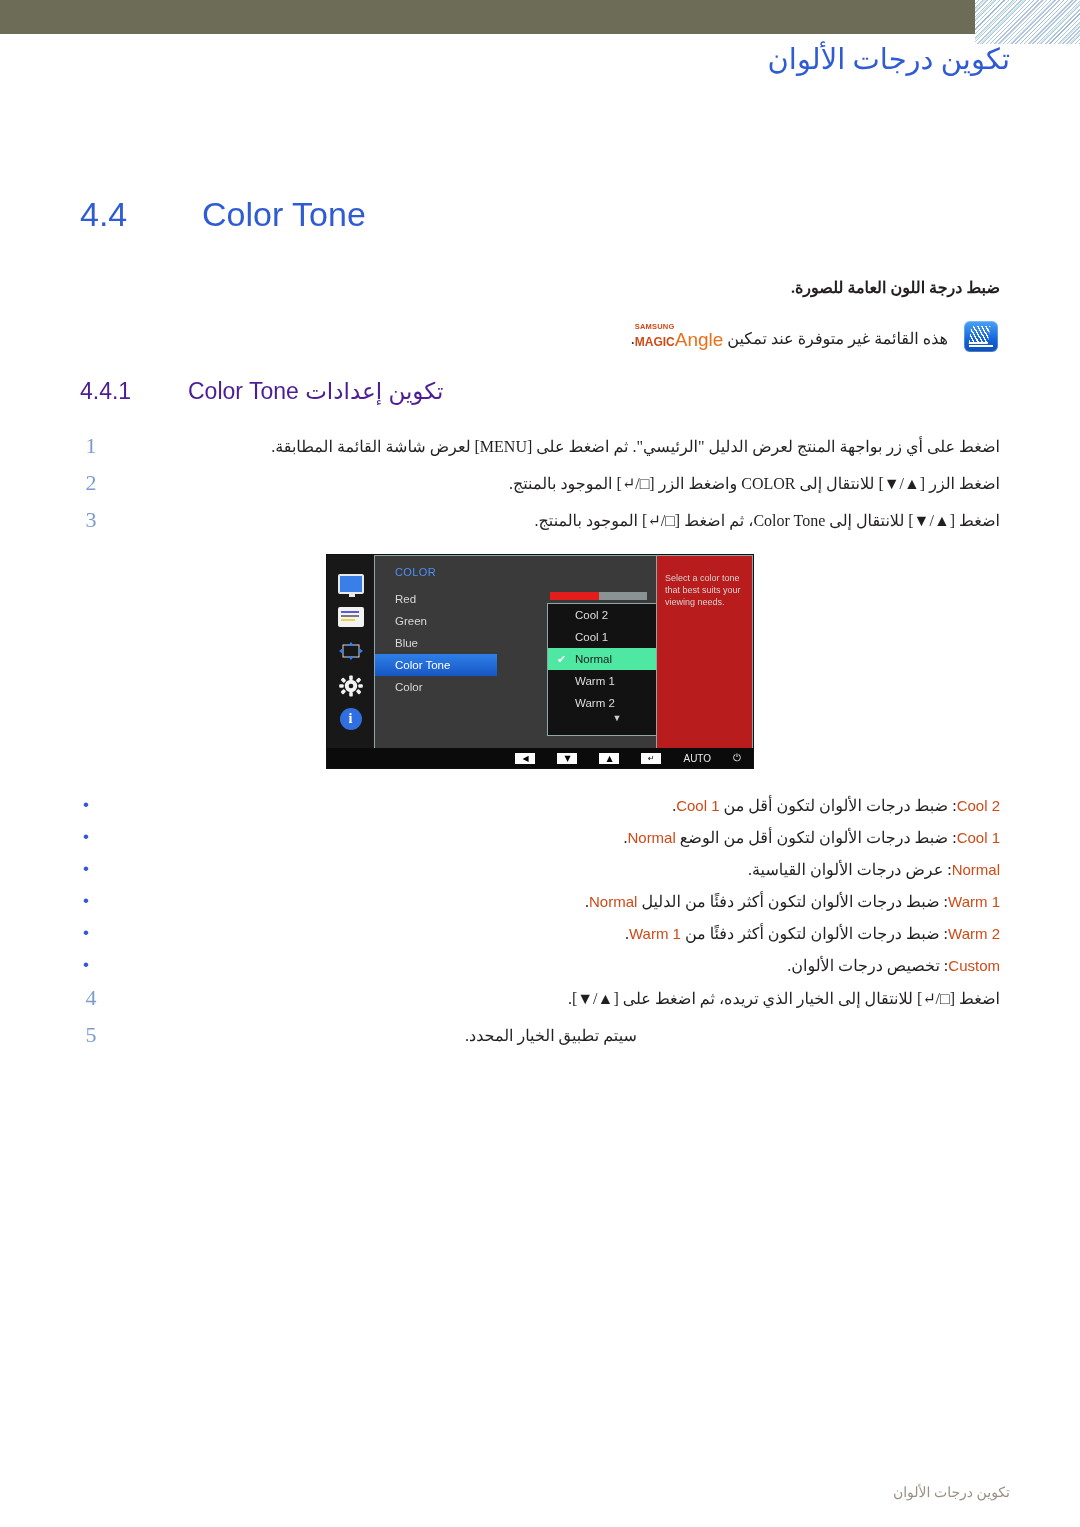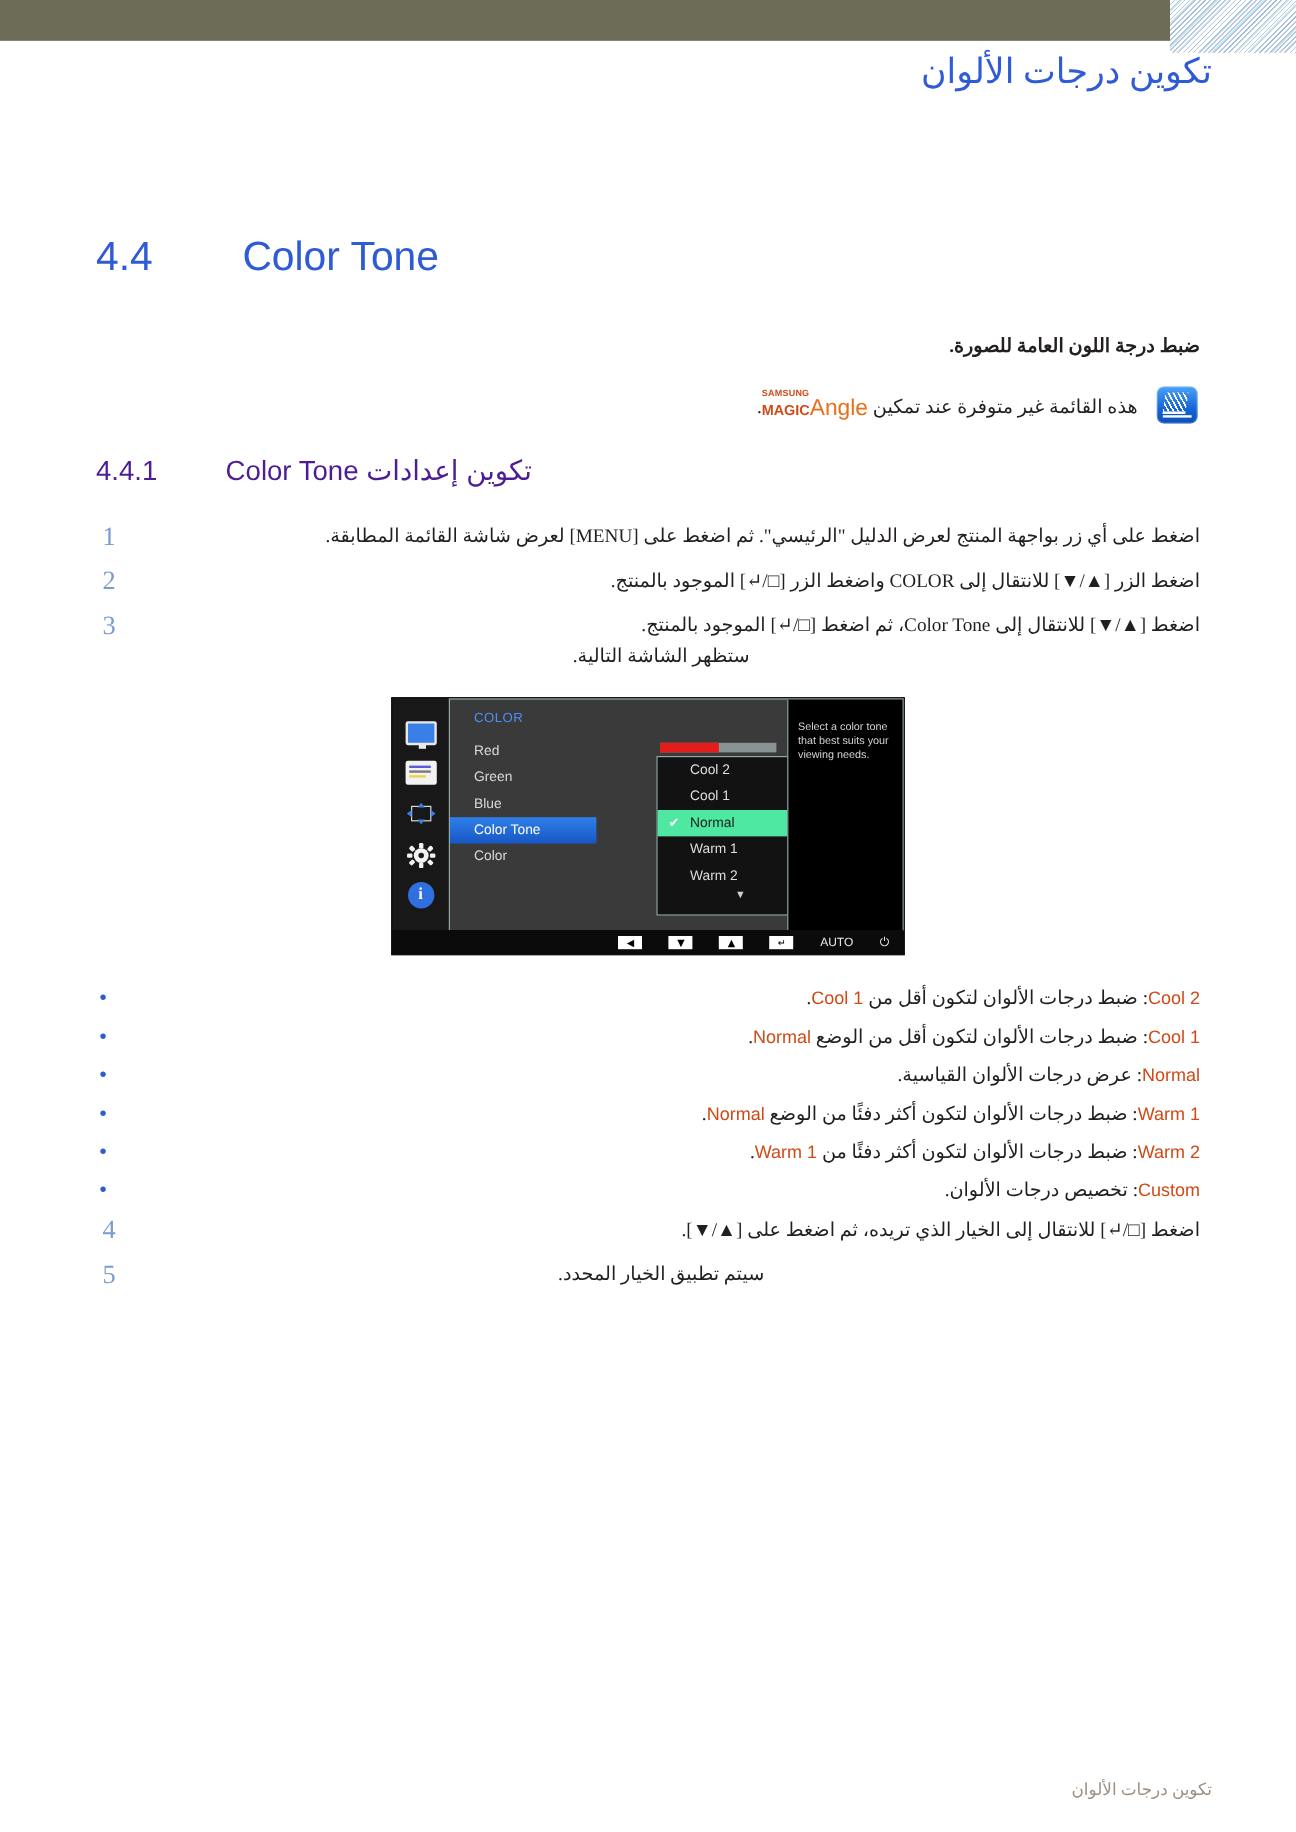--- a/index.html
+++ b/index.html
@@ -185,21 +185,21 @@
     color:#dedede; font-size:11.5px; font-family:"Liberation Sans",sans-serif;
     position:relative;
   }
   .osd-opt.cur { background:#4ee8a3; color:#1a1a1a; }
   .osd-opt.cur .chk {
     position:absolute; left:9px; top:0; color:#ffffff; font-size:11px;
   }
   .osd-opt-more { text-align:center; color:#cfcfcf; font-size:9px; line-height:8px;}
   .osd-help {
     position:absolute; right:0; top:0; width:96px; height:194px;
-    background:#000000; border-left:1px solid #8fa7a7;
+    background:#b91c1c; border-left:1px solid #8fa7a7;
     color:#d4d4d4; font-size:9px; line-height:12px;
     padding:16px 8px; font-family:"Liberation Sans",sans-serif;
   }
   .osd-bottom {
     position:absolute; left:0; bottom:0; width:100%; height:20px;
     background:#0b0b0b; display:flex; align-items:center;
     justify-content:flex-end; padding-right:12px; gap:22px;
   }
   .kbtn {
     width:20px; height:11px; background:#ffffff; color:#000;
@@ -292,21 +292,20 @@
     <div class="step">
       <span class="n">2</span>
       <span class="body">
         <span>اضغط الزر [▲/▼] للانتقال إلى COLOR واضغط الزر [□/↵] الموجود بالمنتج.</span>
       </span>
     </div>
     <div class="step">
       <span class="n">3</span>
       <span class="body">
         <span>اضغط [▲/▼] للانتقال إلى Color Tone، ثم اضغط [□/↵] الموجود بالمنتج.</span>
-        <span class="sub">ستظهر الشاشة التالية.</span>
       </span>
     </div>
   </div>
 
   <div class="osd-wrap">
     <div class="osd">
 
       <div class="osd-side">
         <span class="g g-monitor"></span>
         <span class="g g-lines">
@@ -392,21 +391,21 @@
     <div class="bullet">
       <span class="dot">•</span>
       <span class="btxt"><span class="orange">Cool 1</span><span>: ضبط درجات الألوان لتكون أقل من الوضع </span><span class="orange">Normal</span><span>.</span></span>
     </div>
     <div class="bullet">
       <span class="dot">•</span>
       <span class="btxt"><span class="orange">Normal</span><span>: عرض درجات الألوان القياسية.</span></span>
     </div>
     <div class="bullet">
       <span class="dot">•</span>
-      <span class="btxt"><span class="orange">Warm 1</span><span>: ضبط درجات الألوان لتكون أكثر دفئًا من الوضع </span><span class="orange">Normal</span><span>.</span></span>
+      <span class="btxt"><span class="orange">Warm 1</span><span>: ضبط درجات الألوان لتكون أكثر دفئًا من الدليل </span><span class="orange">Normal</span><span>.</span></span>
     </div>
     <div class="bullet">
       <span class="dot">•</span>
       <span class="btxt"><span class="orange">Warm 2</span><span>: ضبط درجات الألوان لتكون أكثر دفئًا من </span><span class="orange">Warm 1</span><span>.</span></span>
     </div>
     <div class="bullet">
       <span class="dot">•</span>
       <span class="btxt"><span class="orange">Custom</span><span>: تخصيص درجات الألوان.</span></span>
     </div>
   </div>

